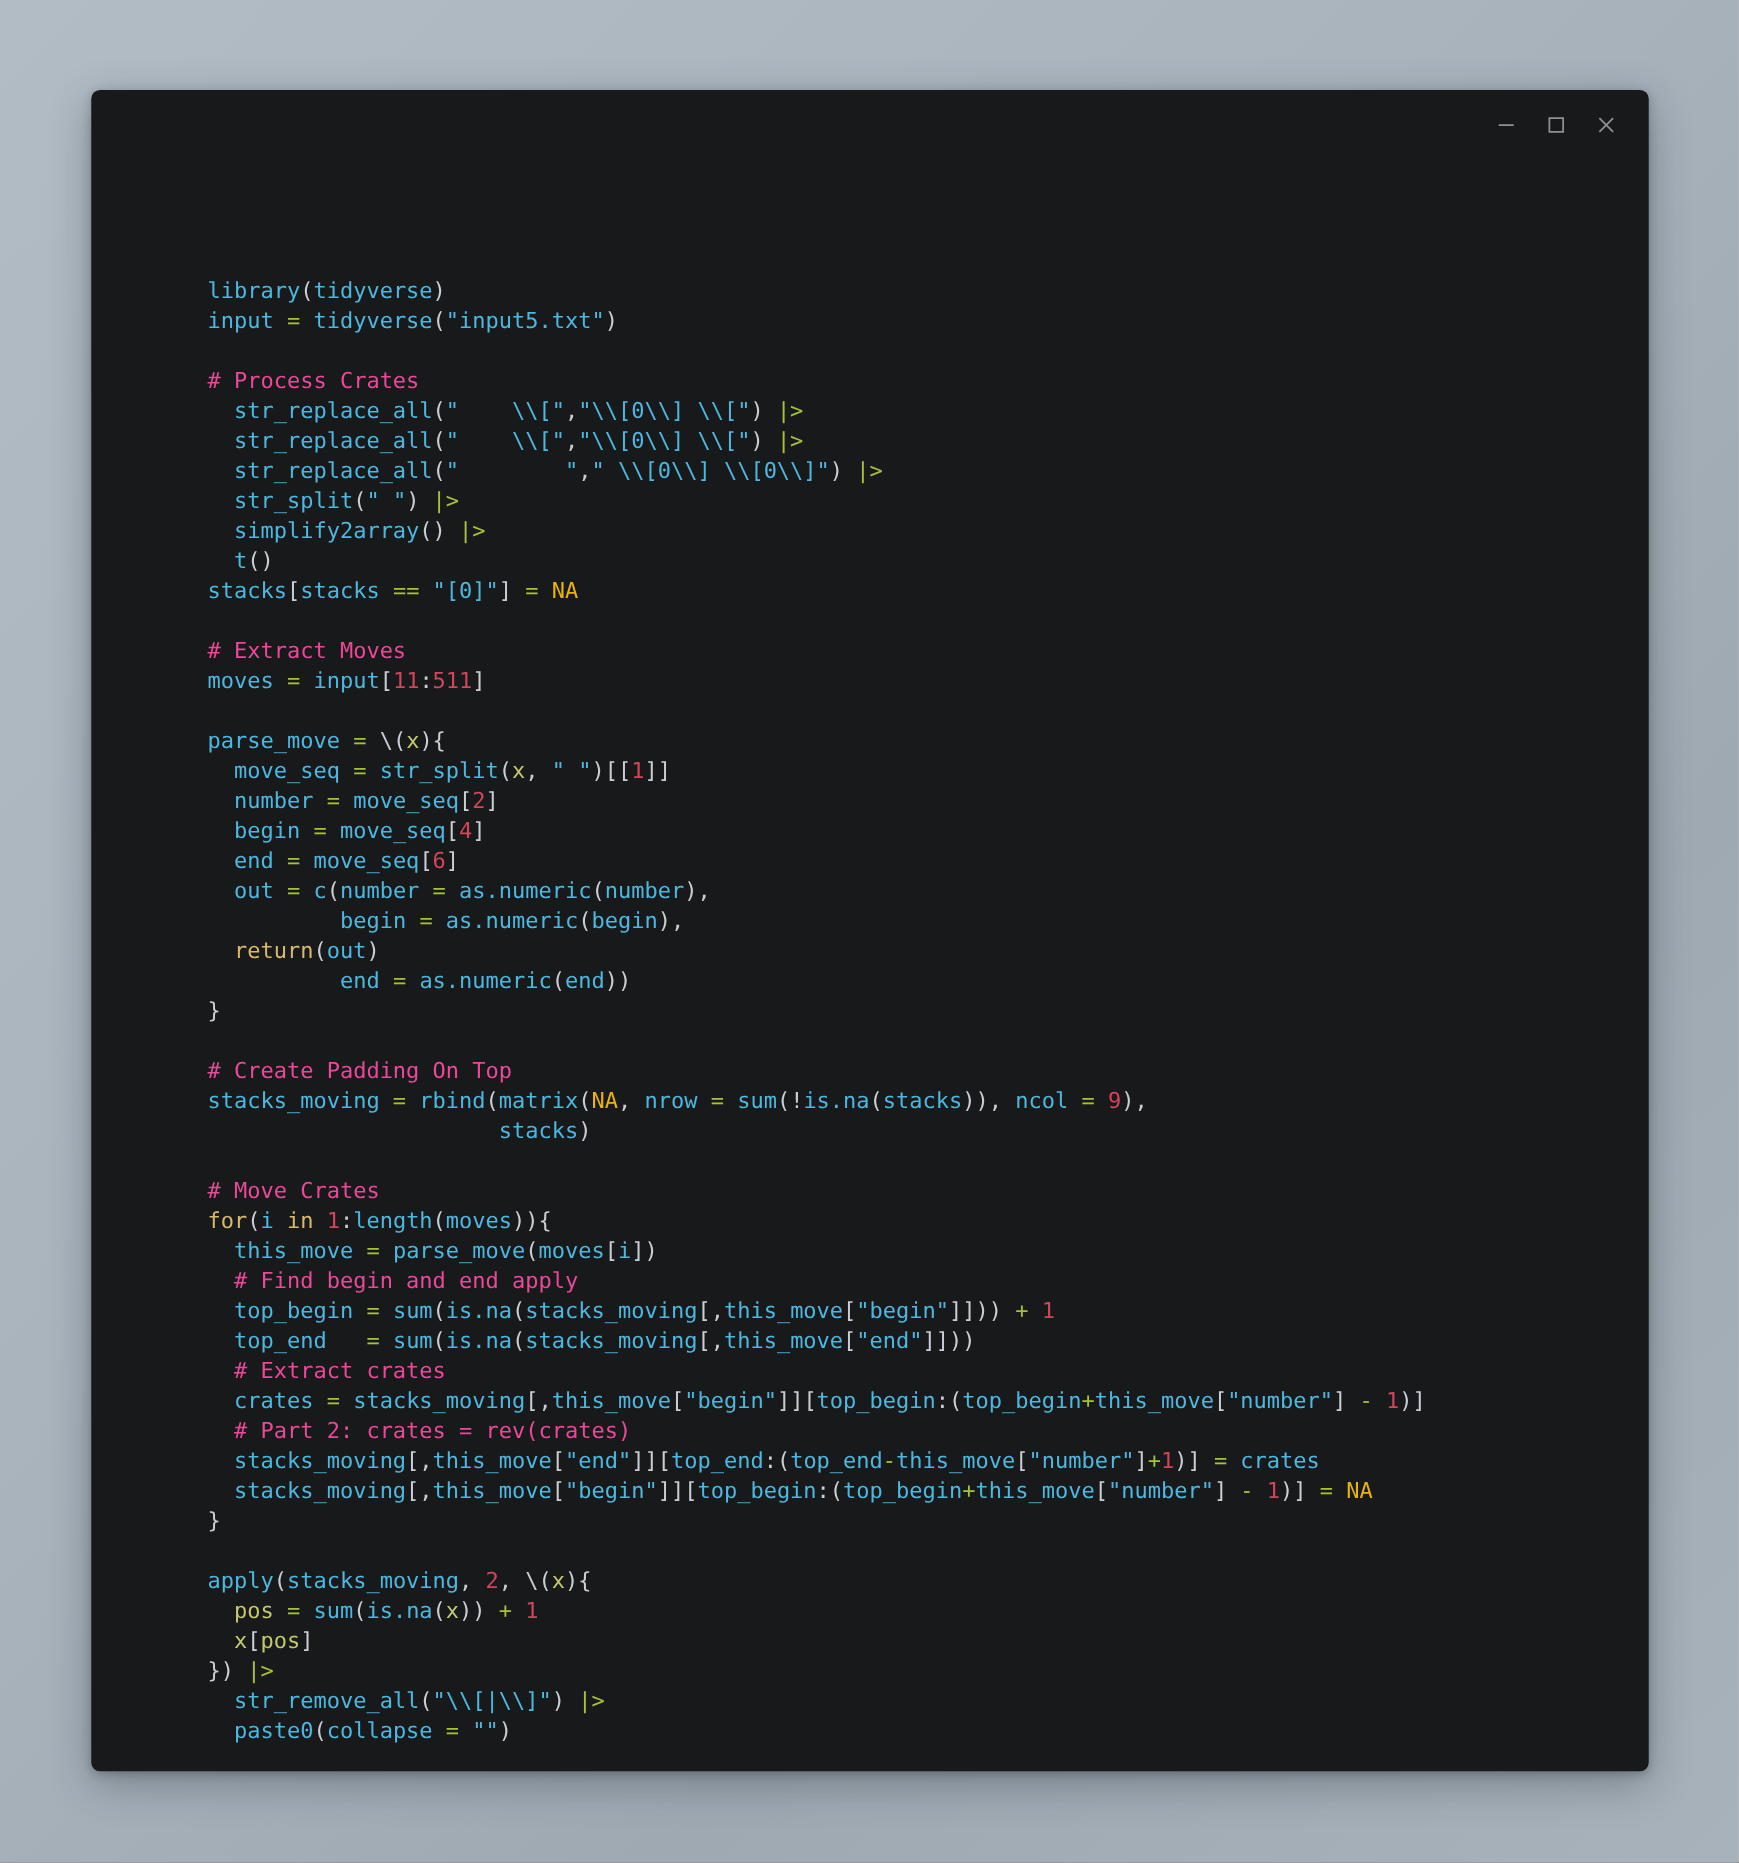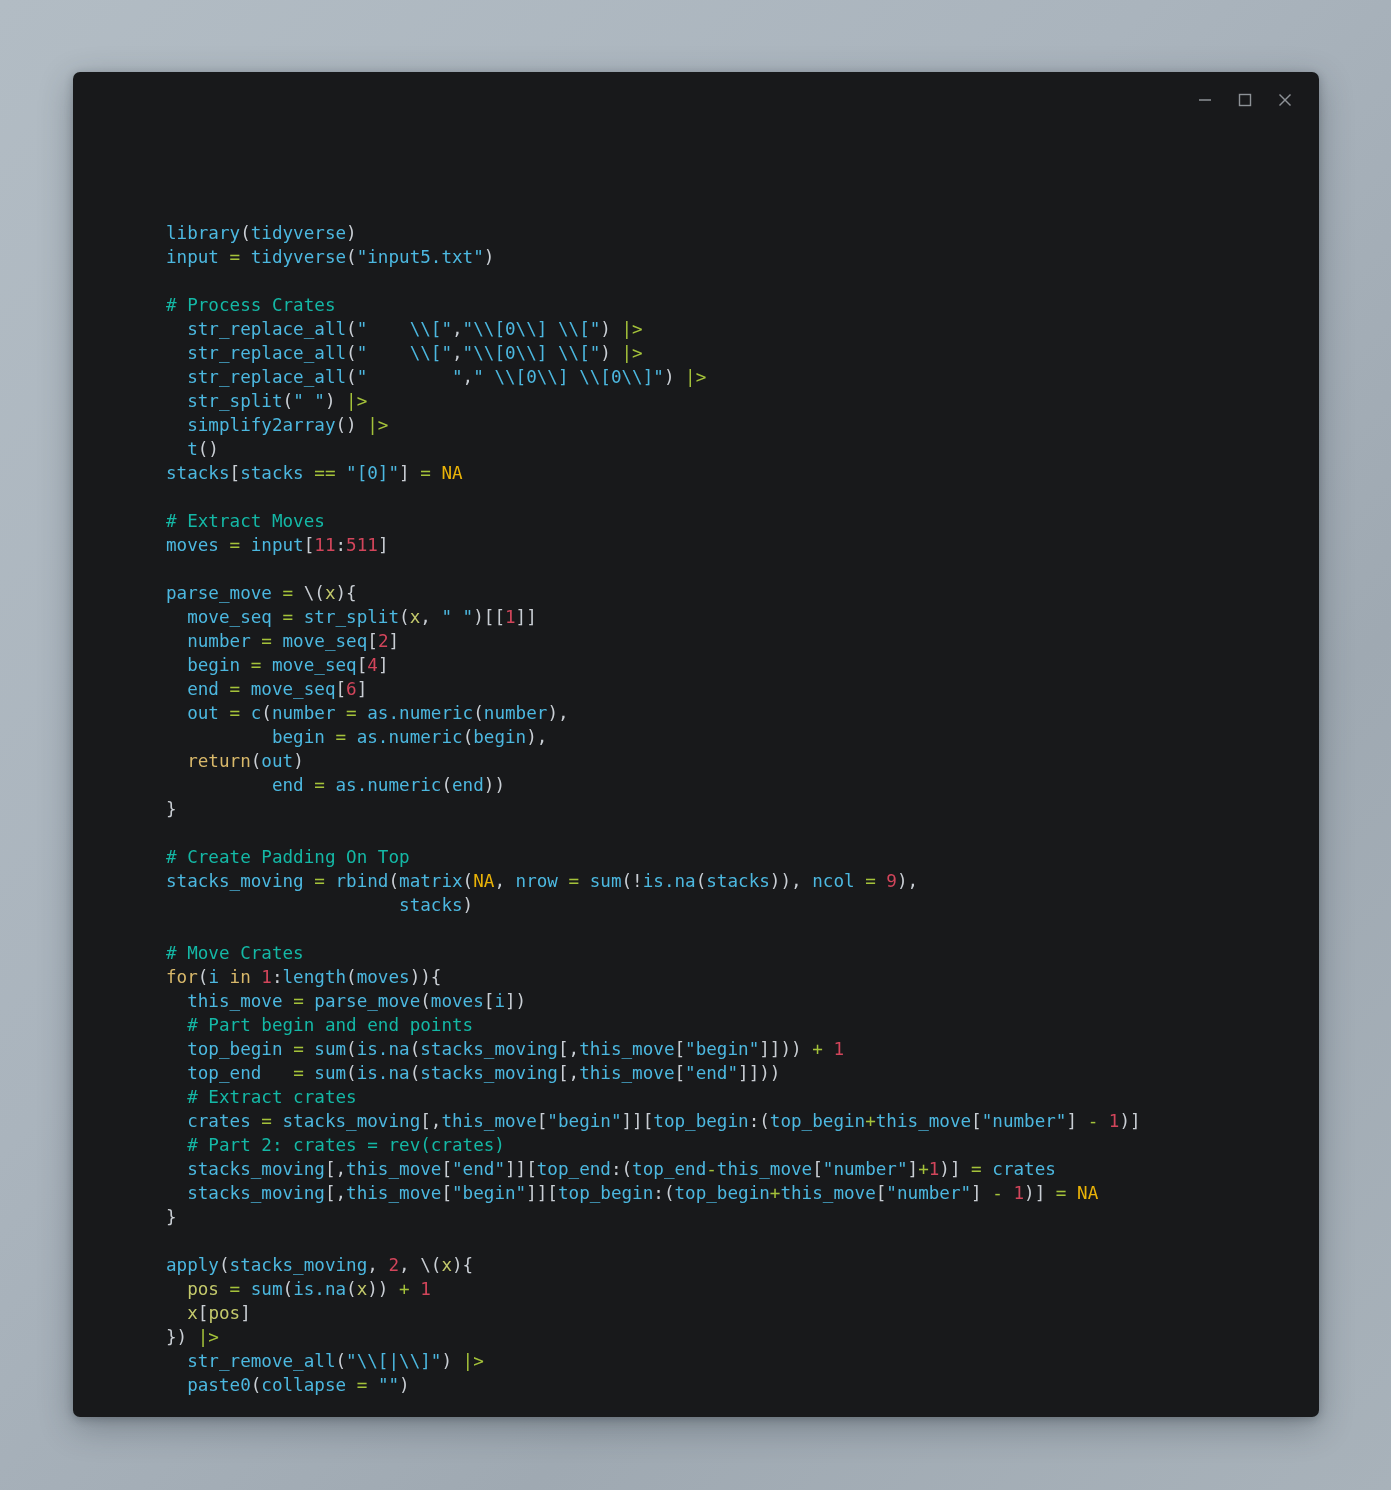--- a/index.html
+++ b/index.html
@@ -75,21 +75,21 @@
     letter-spacing: 0px;
     -webkit-font-smoothing: antialiased;
   }
 
   .ln { display: block; min-height: 24px; }
   .t-fn     { color: #4cb8e0; }
   .t-var    { color: #4cb8e0; }
   .t-str    { color: #4cb8e0; }
   .t-num    { color: #d2455b; }
   .t-op     { color: #a4c23a; }
-  .t-cmt    { color: #14b8a6; }
+  .t-cmt    { color: #ec4899; }
   .t-kw     { color: #d8b86a; }
   .t-param  { color: #c3c96b; }
   .t-punc   { color: #c9ced4; }
   .t-pipe   { color: #a4c23a; }
   .t-na     { color: #eab308; }
 </style>
 </head>
 <body>
 
 <div id="desktop">
@@ -142,21 +142,21 @@
 </span><span class="ln"><span class="t-punc">          </span><span class="t-var">end</span><span class="t-punc"> </span><span class="t-op">=</span><span class="t-punc"> </span><span class="t-fn">as.numeric</span><span class="t-punc">(</span><span class="t-var">end</span><span class="t-punc">))</span>
 </span><span class="ln"><span class="t-punc">}</span>
 </span><span class="ln">
 </span><span class="ln"><span class="t-cmt"># Create Padding On Top</span>
 </span><span class="ln"><span class="t-var">stacks_moving</span><span class="t-punc"> </span><span class="t-op">=</span><span class="t-punc"> </span><span class="t-fn">rbind</span><span class="t-punc">(</span><span class="t-fn">matrix</span><span class="t-punc">(</span><span class="t-na">NA</span><span class="t-punc">, </span><span class="t-var">nrow</span><span class="t-punc"> </span><span class="t-op">=</span><span class="t-punc"> </span><span class="t-fn">sum</span><span class="t-punc">(!</span><span class="t-fn">is.na</span><span class="t-punc">(</span><span class="t-var">stacks</span><span class="t-punc">)), </span><span class="t-var">ncol</span><span class="t-punc"> </span><span class="t-op">=</span><span class="t-punc"> </span><span class="t-num">9</span><span class="t-punc">),</span>
 </span><span class="ln"><span class="t-punc">                      </span><span class="t-var">stacks</span><span class="t-punc">)</span>
 </span><span class="ln">
 </span><span class="ln"><span class="t-cmt"># Move Crates</span>
 </span><span class="ln"><span class="t-kw">for</span><span class="t-punc">(</span><span class="t-var">i</span><span class="t-punc"> </span><span class="t-kw">in</span><span class="t-punc"> </span><span class="t-num">1</span><span class="t-punc">:</span><span class="t-fn">length</span><span class="t-punc">(</span><span class="t-var">moves</span><span class="t-punc">)){</span>
 </span><span class="ln"><span class="t-punc">  </span><span class="t-var">this_move</span><span class="t-punc"> </span><span class="t-op">=</span><span class="t-punc"> </span><span class="t-fn">parse_move</span><span class="t-punc">(</span><span class="t-var">moves</span><span class="t-punc">[</span><span class="t-var">i</span><span class="t-punc">])</span>
-</span><span class="ln"><span class="t-punc">  </span><span class="t-cmt"># Part begin and end points</span>
+</span><span class="ln"><span class="t-punc">  </span><span class="t-cmt"># Find begin and end apply</span>
 </span><span class="ln"><span class="t-punc">  </span><span class="t-var">top_begin</span><span class="t-punc"> </span><span class="t-op">=</span><span class="t-punc"> </span><span class="t-fn">sum</span><span class="t-punc">(</span><span class="t-fn">is.na</span><span class="t-punc">(</span><span class="t-var">stacks_moving</span><span class="t-punc">[,</span><span class="t-var">this_move</span><span class="t-punc">[</span><span class="t-str">"begin"</span><span class="t-punc">]])) </span><span class="t-op">+</span><span class="t-punc"> </span><span class="t-num">1</span>
 </span><span class="ln"><span class="t-punc">  </span><span class="t-var">top_end</span><span class="t-punc">   </span><span class="t-op">=</span><span class="t-punc"> </span><span class="t-fn">sum</span><span class="t-punc">(</span><span class="t-fn">is.na</span><span class="t-punc">(</span><span class="t-var">stacks_moving</span><span class="t-punc">[,</span><span class="t-var">this_move</span><span class="t-punc">[</span><span class="t-str">"end"</span><span class="t-punc">]]))</span>
 </span><span class="ln"><span class="t-punc">  </span><span class="t-cmt"># Extract crates</span>
 </span><span class="ln"><span class="t-punc">  </span><span class="t-var">crates</span><span class="t-punc"> </span><span class="t-op">=</span><span class="t-punc"> </span><span class="t-var">stacks_moving</span><span class="t-punc">[,</span><span class="t-var">this_move</span><span class="t-punc">[</span><span class="t-str">"begin"</span><span class="t-punc">]][</span><span class="t-var">top_begin</span><span class="t-punc">:(</span><span class="t-var">top_begin</span><span class="t-op">+</span><span class="t-var">this_move</span><span class="t-punc">[</span><span class="t-str">"number"</span><span class="t-punc">] </span><span class="t-op">-</span><span class="t-punc"> </span><span class="t-num">1</span><span class="t-punc">)]</span>
 </span><span class="ln"><span class="t-punc">  </span><span class="t-cmt"># Part 2: crates = rev(crates)</span>
 </span><span class="ln"><span class="t-punc">  </span><span class="t-var">stacks_moving</span><span class="t-punc">[,</span><span class="t-var">this_move</span><span class="t-punc">[</span><span class="t-str">"end"</span><span class="t-punc">]][</span><span class="t-var">top_end</span><span class="t-punc">:(</span><span class="t-var">top_end</span><span class="t-op">-</span><span class="t-var">this_move</span><span class="t-punc">[</span><span class="t-str">"number"</span><span class="t-punc">]</span><span class="t-op">+</span><span class="t-num">1</span><span class="t-punc">)] </span><span class="t-op">=</span><span class="t-punc"> </span><span class="t-var">crates</span>
 </span><span class="ln"><span class="t-punc">  </span><span class="t-var">stacks_moving</span><span class="t-punc">[,</span><span class="t-var">this_move</span><span class="t-punc">[</span><span class="t-str">"begin"</span><span class="t-punc">]][</span><span class="t-var">top_begin</span><span class="t-punc">:(</span><span class="t-var">top_begin</span><span class="t-op">+</span><span class="t-var">this_move</span><span class="t-punc">[</span><span class="t-str">"number"</span><span class="t-punc">] </span><span class="t-op">-</span><span class="t-punc"> </span><span class="t-num">1</span><span class="t-punc">)] </span><span class="t-op">=</span><span class="t-punc"> </span><span class="t-na">NA</span>
 </span><span class="ln"><span class="t-punc">}</span>
 </span><span class="ln">
 </span><span class="ln"><span class="t-fn">apply</span><span class="t-punc">(</span><span class="t-var">stacks_moving</span><span class="t-punc">, </span><span class="t-num">2</span><span class="t-punc">, \(</span><span class="t-param">x</span><span class="t-punc">){</span>

